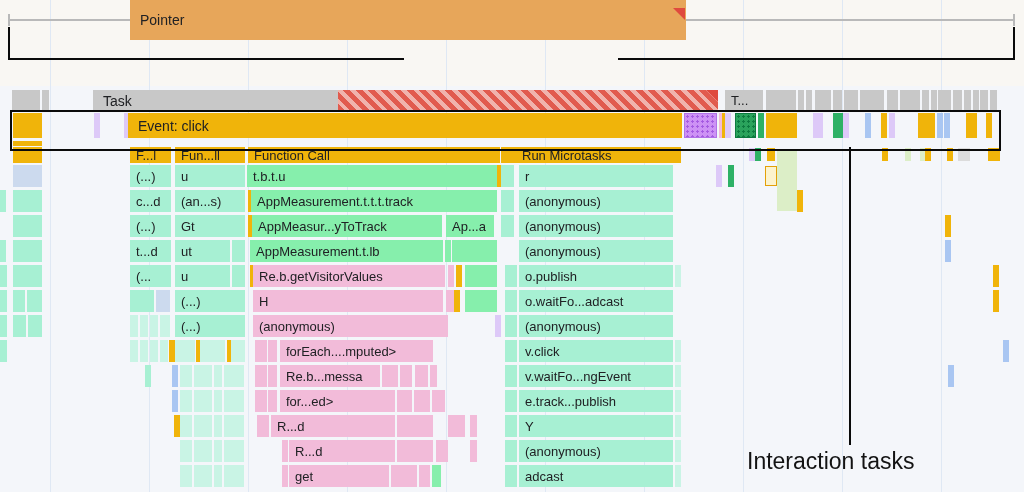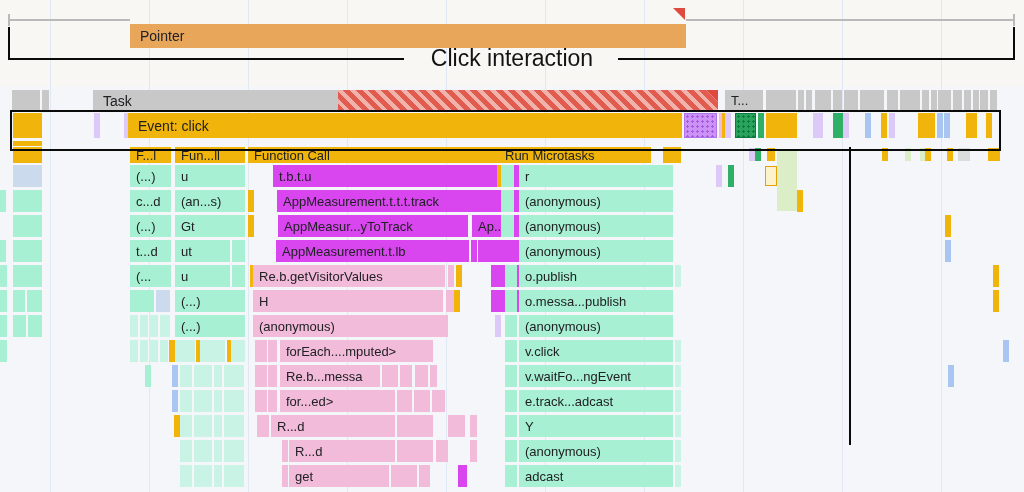--- a/index.html
+++ b/index.html
@@ -10,21 +10,21 @@
   .bar{position:absolute;box-sizing:border-box;z-index:2;display:flex;align-items:center;
        font-size:13px;color:#202124;overflow:hidden;white-space:nowrap;padding-left:6px;}
   .bar.lg{font-size:14px;padding-left:10px;}
   .c-orange{background:#e7a65a;}
   .c-yellow{background:#f0b40a;}
   .c-gray{background:#c8c8c8;}
   .c-ltgray{background:#dcdcdc;}
   .c-hatch{background:repeating-linear-gradient(45deg,#e15b4e 0 5px,#f0b3ac 5px 9px);}
   .c-teal{background:#a7f0d3;}
   .c-tealLt{background:#c9f4e5;}
-  .c-purple{background:#d946ef;margin-left:26px;}
+  .c-purple{background:#86efac;}
   .c-ltpurple{background:#ddc9f8;}
   .c-pink{background:#f2bbd9;}
   .c-ltblue{background:#ccdaee;}
   .c-blue{background:#a9c6f2;}
   .c-green{background:#2eb166;}
   .c-palegreen{background:#dceec7;}
   .c-paleyellow{background:#fcf3cd;border:1px solid #e3a008;}
   .c-purpledot{background-color:#cd92f5;border:1px solid #b173e8;
     background-image:radial-gradient(#a55ae2 1px,transparent 1.2px);background-size:5px 5px;}
   .c-greendot{background-color:#2aa35c;border:1px solid #0d7a3f;
@@ -47,21 +47,21 @@
     <div class="gridline" style="left: 149px;"></div>
     <div class="gridline" style="left: 248px;"></div>
     <div class="gridline" style="left: 347px;"></div>
     <div class="gridline" style="left: 446px;"></div>
     <div class="gridline" style="left: 545px;"></div>
     <div class="gridline" style="left: 644px;"></div>
     <div class="gridline" style="left: 743px;"></div>
     <div class="gridline" style="left: 842px;"></div>
     <div class="gridline" style="left: 941px;"></div>
     <div id="bars-layer">
-      <div class="bar c-orange lg" style="left: 130px; top: 24px; width: 556px; height: 24px;">Pointer</div>
+      <div class="bar c-orange lg" style="left: 130px; top: 0; width: 556px; height: 40px;">Pointer</div>
       <div class="bar c-tri" style="left: 673px; top: 8px;"></div>
       <div class="bar c-gray" style="left: 12px; top: 90px; width: 28px; height: 21px;"></div>
       <div class="bar c-gray" style="left: 42px; top: 90px; width: 7px; height: 21px;"></div>
       <div class="bar c-gray lg" style="left: 93px; top: 90px; width: 625px; height: 21px;">Task</div>
       <div class="bar c-hatch" style="left: 338px; top: 90px; width: 380px; height: 21px;"></div>
       <div class="bar c-tri" style="left: 706px; top: 90px;"></div>
       <div class="bar c-gray" style="left: 725px; top: 90px; width: 38px; height: 21px;">T...</div>
       <div class="bar c-gray" style="left: 766px; top: 90px; width: 30px; height: 21px;"></div>
       <div class="bar c-gray" style="left: 798px; top: 90px; width: 3px; height: 21px;"></div>
       <div class="bar c-gray" style="left: 806px; top: 90px; width: 5px; height: 21px;"></div>
@@ -107,21 +107,21 @@
       <div class="bar c-blue" style="left: 944px; top: 113px; width: 2px; height: 25px;"></div>
       <div class="bar c-yellow" style="left: 966px; top: 113px; width: 3px; height: 25px;"></div>
       <div class="bar c-yellow" style="left: 971px; top: 113px; width: 3px; height: 25px;"></div>
       <div class="bar c-yellow" style="left: 986px; top: 113px; width: 6px; height: 25px;"></div>
       <div class="bar c-yellow" style="left: 13px; top: 147px; width: 29px; height: 16px;"></div>
       <div class="bar c-yellow" style="left: 130px; top: 147px; width: 41px; height: 16px;">F...l</div>
       <div class="bar c-yellow" style="left: 175px; top: 147px; width: 70px; height: 16px;">Fun...ll</div>
       <div class="bar c-yellow" style="left: 248px; top: 147px; width: 252px; height: 16px;">Function Call</div>
       <div class="bar c-yellow" style="left: 501px; top: 147px; width: 4px; height: 16px;"></div>
       <div class="bar c-yellow" style="left: 507px; top: 147px; width: 10px; height: 16px;"></div>
-      <div class="bar c-yellow" style="left: 499px; top: 147px; width: 152px; height: 16px;">Run Microtasks</div>
+      <div class="bar c-yellow" style="left: 516px; top: 147px; width: 152px; height: 16px;">Run Microtasks</div>
       <div class="bar c-yellow" style="left: 663px; top: 147px; width: 3px; height: 16px;"></div>
       <div class="bar c-yellow" style="left: 669px; top: 147px; width: 3px; height: 16px;"></div>
       <div class="bar c-yellow" style="left: 675px; top: 147px; width: 3px; height: 16px;"></div>
       <div class="bar c-ltpurple" style="left: 749px; top: 148px; width: 2px; height: 13px;"></div>
       <div class="bar c-green" style="left: 755px; top: 148px; width: 2px; height: 13px;"></div>
       <div class="bar c-yellow" style="left: 767px; top: 148px; width: 8px; height: 13px;"></div>
       <div class="bar c-palegreen" style="left: 777px; top: 149px; width: 20px; height: 62px;"></div>
       <div class="bar c-paleyellow" style="left: 765px; top: 166px; width: 12px; height: 20px;"></div>
       <div class="bar c-yellow" style="left: 882px; top: 148px; width: 3px; height: 13px;"></div>
       <div class="bar c-palegreen" style="left: 905px; top: 148px; width: 3px; height: 13px;"></div>
@@ -190,21 +190,21 @@
       <div class="bar c-teal" style="left: 130px; top: 290px; width: 24px; height: 22px;"></div>
       <div class="bar c-ltblue" style="left: 156px; top: 290px; width: 14px; height: 22px;"></div>
       <div class="bar c-teal" style="left: 175px; top: 290px; width: 70px; height: 22px;">(...)</div>
       <div class="bar c-pink" style="left: 253px; top: 290px; width: 190px; height: 22px;">H</div>
       <div class="bar c-pink" style="left: 446px; top: 290px; width: 4px; height: 22px;"></div>
       <div class="bar c-pink" style="left: 451px; top: 290px; width: 2px; height: 22px;"></div>
       <div class="bar c-yellow" style="left: 454px; top: 290px; width: 2px; height: 22px;"></div>
       <div class="bar c-purple" style="left: 465px; top: 290px; width: 32px; height: 22px;"></div>
       <div class="bar c-teal" style="left: 505px; top: 290px; width: 4px; height: 22px;"></div>
       <div class="bar c-teal" style="left: 511px; top: 290px; width: 4px; height: 22px;"></div>
-      <div class="bar c-teal" style="left: 519px; top: 290px; width: 154px; height: 22px;">o.messa...publish</div>
+      <div class="bar c-teal" style="left: 519px; top: 290px; width: 154px; height: 22px;">o.waitFo...adcast</div>
       <div class="bar c-yellow" style="left: 993px; top: 290px; width: 5px; height: 22px;"></div>
       <div class="bar c-teal" style="left: 0px; top: 315px; width: 7px; height: 22px;"></div>
       <div class="bar c-teal" style="left: 13px; top: 315px; width: 13px; height: 22px;"></div>
       <div class="bar c-teal" style="left: 28px; top: 315px; width: 14px; height: 22px;"></div>
       <div class="bar c-tealLt" style="left: 130px; top: 315px; width: 8px; height: 22px;"></div>
       <div class="bar c-tealLt" style="left: 140px; top: 315px; width: 8px; height: 22px;"></div>
       <div class="bar c-tealLt" style="left: 150px; top: 315px; width: 8px; height: 22px;"></div>
       <div class="bar c-tealLt" style="left: 160px; top: 315px; width: 10px; height: 22px;"></div>
       <div class="bar c-teal" style="left: 175px; top: 315px; width: 70px; height: 22px;">(...)</div>
       <div class="bar c-pink" style="left: 253px; top: 315px; width: 195px; height: 22px;">(anonymous)</div>
@@ -258,21 +258,21 @@
       <div class="bar c-tealLt" style="left: 224px; top: 390px; width: 20px; height: 22px;"></div>
       <div class="bar c-pink" style="left: 255px; top: 390px; width: 4px; height: 22px;"></div>
       <div class="bar c-pink" style="left: 261px; top: 390px; width: 5px; height: 22px;"></div>
       <div class="bar c-pink" style="left: 268px; top: 390px; width: 9px; height: 22px;"></div>
       <div class="bar c-pink" style="left: 280px; top: 390px; width: 115px; height: 22px;">for...ed&gt;</div>
       <div class="bar c-pink" style="left: 397px; top: 390px; width: 15px; height: 22px;"></div>
       <div class="bar c-pink" style="left: 414px; top: 390px; width: 16px; height: 22px;"></div>
       <div class="bar c-pink" style="left: 432px; top: 390px; width: 13px; height: 22px;"></div>
       <div class="bar c-teal" style="left: 505px; top: 390px; width: 4px; height: 22px;"></div>
       <div class="bar c-teal" style="left: 511px; top: 390px; width: 4px; height: 22px;"></div>
-      <div class="bar c-teal" style="left: 519px; top: 390px; width: 154px; height: 22px;">e.track...adcast</div>
+      <div class="bar c-teal" style="left: 519px; top: 390px; width: 154px; height: 22px;">e.track...publish</div>
       <div class="bar c-tealLt" style="left: 675px; top: 390px; width: 3px; height: 22px;"></div>
       <div class="bar c-yellow" style="left: 174px; top: 415px; width: 3px; height: 22px;"></div>
       <div class="bar c-tealLt" style="left: 180px; top: 415px; width: 12px; height: 22px;"></div>
       <div class="bar c-tealLt" style="left: 194px; top: 415px; width: 18px; height: 22px;"></div>
       <div class="bar c-tealLt" style="left: 214px; top: 415px; width: 8px; height: 22px;"></div>
       <div class="bar c-tealLt" style="left: 224px; top: 415px; width: 20px; height: 22px;"></div>
       <div class="bar c-pink" style="left: 257px; top: 415px; width: 4px; height: 22px;"></div>
       <div class="bar c-pink" style="left: 263px; top: 415px; width: 6px; height: 22px;"></div>
       <div class="bar c-pink" style="left: 271px; top: 415px; width: 124px; height: 22px;">R...d</div>
       <div class="bar c-pink" style="left: 397px; top: 415px; width: 36px; height: 22px;"></div>
@@ -312,18 +312,18 @@
 
   <div class="whisker" style="left:8px;top:19px;width:122px;height:2px;"></div>
   <div class="whisker" style="left:686px;top:19px;width:329px;height:2px;"></div>
   <div class="whisker" style="left:8px;top:14px;width:2px;height:12px;"></div>
   <div class="whisker" style="left:1013px;top:14px;width:2px;height:12px;"></div>
 
   <div class="line" style="left:8px;top:27px;width:2px;height:33px;"></div>
   <div class="line" style="left:8px;top:58px;width:396px;height:2px;"></div>
   <div class="line" style="left:618px;top:58px;width:397px;height:2px;"></div>
   <div class="line" style="left:1013px;top:27px;width:2px;height:33px;"></div>
-  <div class="anno anno-click">Click interaction</div>
 
   <div class="box" style="left:10px;top:110px;width:987px;height:37px;"></div>
 
   <div class="line" style="left:849px;top:147px;width:2px;height:298px;"></div>
+  <div class="anno anno-tasks">Interaction tasks</div>
 </div>
 
 </body></html>

